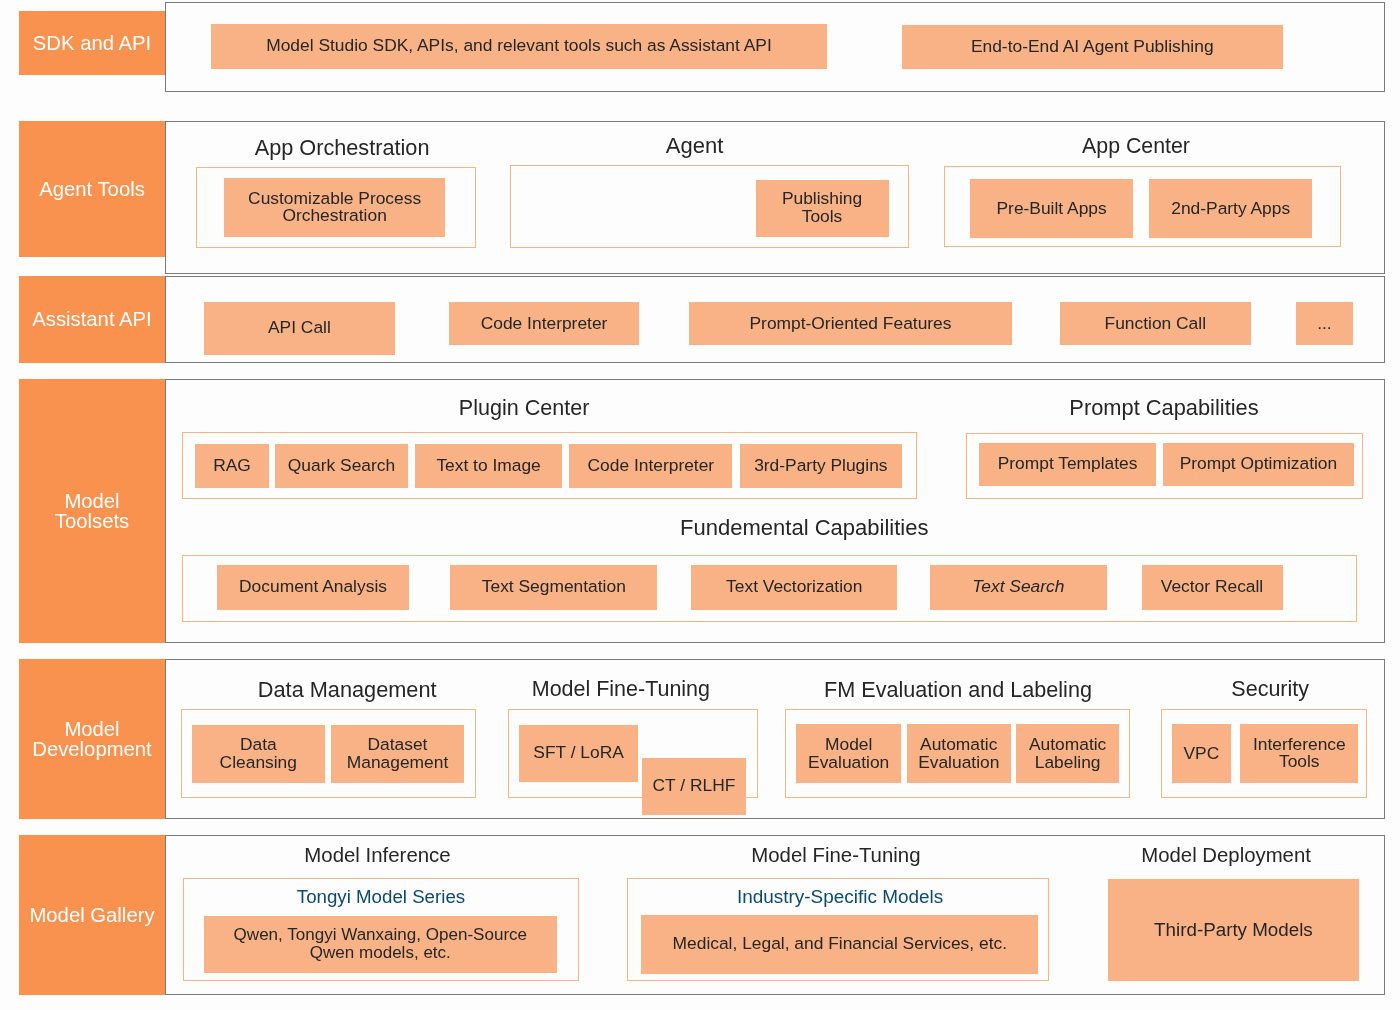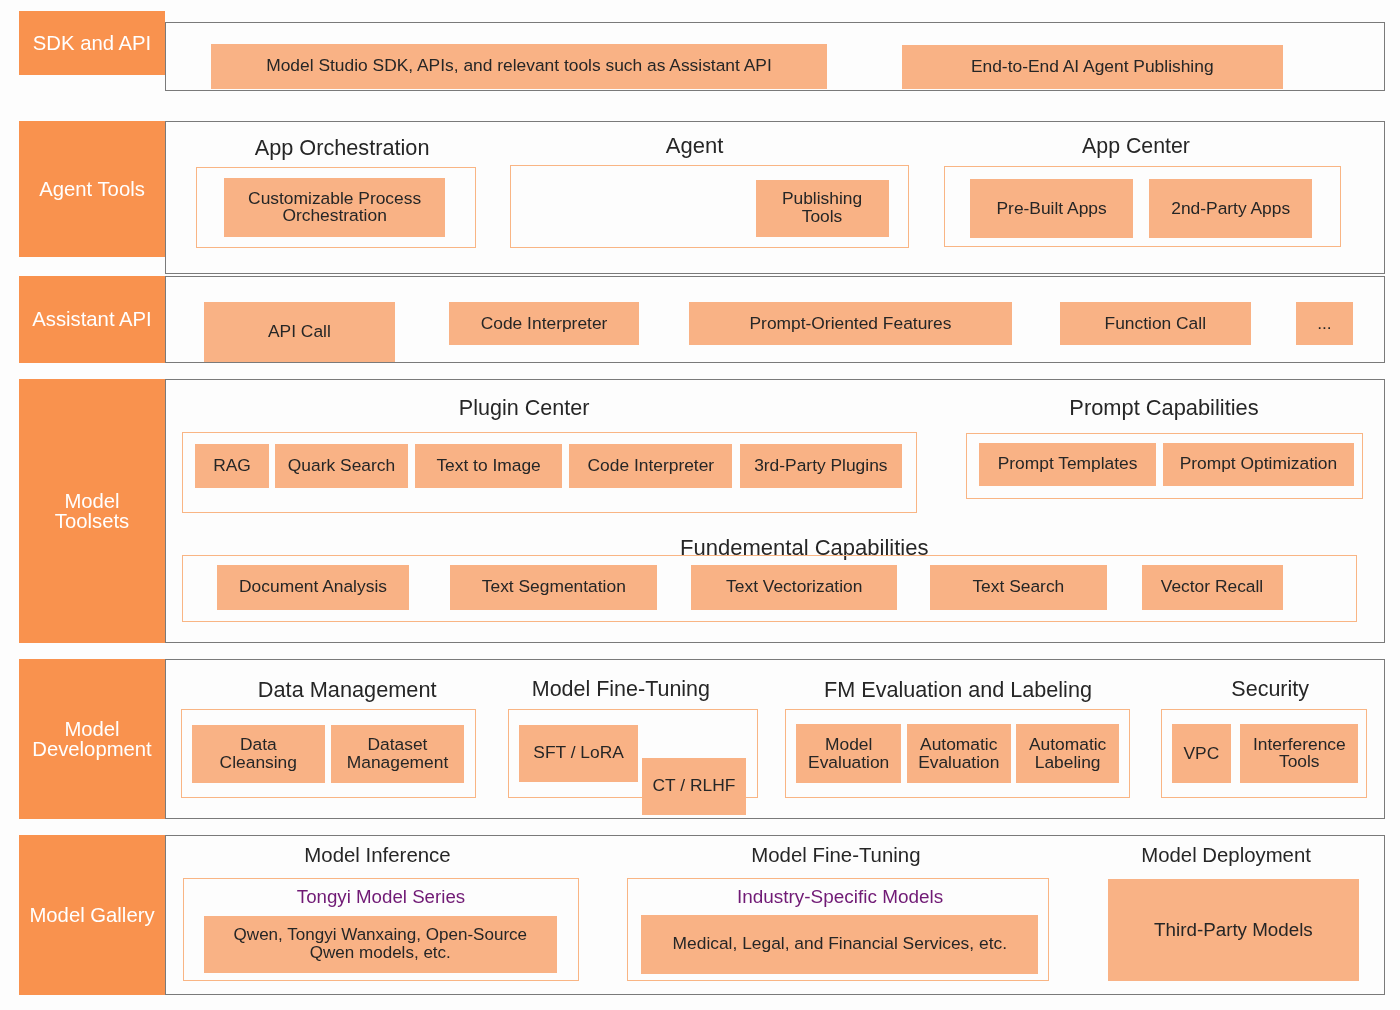--- a/index.html
+++ b/index.html
@@ -54,38 +54,38 @@
     line-height: 17.8px;
     box-sizing: border-box;
   }
   .chip-text { display: block; position: relative; top: -0.3px; }
   .row-label .chip-text { top: 0.3px; }
   .row-label-2line .chip-text { top: 0.6px; }
   .ln { display: block; }
   .grp-subtitle {
     position: absolute;
     font-size: 18.7px;
-    color: #701a75;
+    color: #0c4a6e;
     text-align: center;
     white-space: nowrap;
     line-height: 1;
     transform: translateX(-50%);
   }
 </style>
 </head>
 <body>
 
 <div id="canvas">
 
   <div class="row-label" style="left:19.0px; top:11px; width:146.0px; height:64px;">
     <span class="chip-text">
         <span class="ln">SDK and API</span>
       </span>
   </div>
-  <div class="row-panel" style="left:165.0px; top:22px; width:1220.0px; height:69px;">
+  <div class="row-panel" style="left:165.0px; top:2px; width:1220.0px; height:90.0px;">
     <div class="chip" style="left:45.0px; top:21.0px; width:616.0px; height:45.0px;">
       <span class="chip-text">
           <span class="ln">Model Studio SDK, APIs, and relevant tools such as Assistant API</span>
         </span>
     </div>
     <div class="chip" style="left:735.5px; top:21.7px; width:381.5px; height:44.5px;">
       <span class="chip-text">
           <span class="ln">End-to-End AI Agent Publishing</span>
         </span>
     </div>
@@ -132,21 +132,21 @@
       </div>
     </div>
   </div>
 
   <div class="row-label" style="left:19.0px; top:276.0px; width:146.0px; height:86.7px;">
     <span class="chip-text">
         <span class="ln">Assistant API</span>
       </span>
   </div>
   <div class="row-panel" style="left:165.0px; top:276.0px; width:1220.0px; height:86.7px;">
-    <div class="chip" style="left:37.8px; top:25.0px; width:191.2px; height:60px;">
+    <div class="chip" style="left:37.8px; top:25.0px; width:191.2px; height:53px;">
       <span class="chip-text">
           <span class="ln">API Call</span>
         </span>
     </div>
     <div class="chip" style="left:282.6px; top:25.0px; width:190.9px; height:43.4px;">
       <span class="chip-text">
           <span class="ln">Code Interpreter</span>
         </span>
     </div>
     <div class="chip" style="left:523.0px; top:25.0px; width:323.0px; height:43.4px;">
@@ -168,21 +168,21 @@
 
   <div class="row-label row-label-2line" style="left:19.0px; top:378.6px; width:146.0px; height:264.4px;">
     <span class="chip-text">
         <span class="ln">Model</span>
         <span class="ln">Toolsets</span>
       </span>
   </div>
   <div class="row-panel" style="left:165.0px; top:378.6px; width:1220.0px; height:264.4px;">
 
     <div class="grp-title" style="left:358.2px; top:17.4px; font-size:21.57px;">Plugin Center</div>
-    <div class="grp-box" style="left:15.5px; top:52.7px; width:735.5px; height:81px;">
+    <div class="grp-box" style="left:15.5px; top:52.7px; width:735.5px; height:67.0px;">
       <div class="chip" style="left:12.8px; top:10.4px; width:73.5px; height:44.1px;">
         <span class="chip-text">
             <span class="ln">RAG</span>
           </span>
       </div>
       <div class="chip" style="left:92.5px; top:10.4px; width:133.0px; height:44.1px;">
         <span class="chip-text">
             <span class="ln">Quark Search</span>
           </span>
       </div>
@@ -210,38 +210,38 @@
             <span class="ln">Prompt Templates</span>
           </span>
       </div>
       <div class="chip" style="left:196.2px; top:9.7px; width:191.1px; height:42.4px;">
         <span class="chip-text">
             <span class="ln">Prompt Optimization</span>
           </span>
       </div>
     </div>
 
-    <div class="grp-title" style="left:638.3px; top:157px; font-size:22.03px;">Fundemental Capabilities</div>
+    <div class="grp-title" style="left:638.3px; top:137px; font-size:22.03px;">Fundemental Capabilities</div>
     <div class="grp-box" style="left:15.5px; top:175.5px; width:1175.7px; height:67.2px;">
       <div class="chip" style="left:34.5px; top:9.3px; width:192.0px; height:44.2px;">
         <span class="chip-text">
             <span class="ln">Document Analysis</span>
           </span>
       </div>
       <div class="chip" style="left:267.9px; top:9.3px; width:206.8px; height:44.2px;">
         <span class="chip-text">
             <span class="ln">Text Segmentation</span>
           </span>
       </div>
       <div class="chip" style="left:508.7px; top:9.3px; width:206.1px; height:44.2px;">
         <span class="chip-text">
             <span class="ln">Text Vectorization</span>
           </span>
       </div>
-      <div class="chip" style="left:747.6px; top:9.3px; width:176.5px; height:44.2px;">
+      <div class="chip" style="left:747.6px; top:9.3px; width:176.5px; height:44.2px;font-style:italic;">
         <span class="chip-text">
             <span class="ln">Text Search</span>
           </span>
       </div>
       <div class="chip" style="left:959.0px; top:9.3px; width:141px; height:44.2px;">
         <span class="chip-text">
             <span class="ln">Vector Recall</span>
           </span>
       </div>
     </div>

